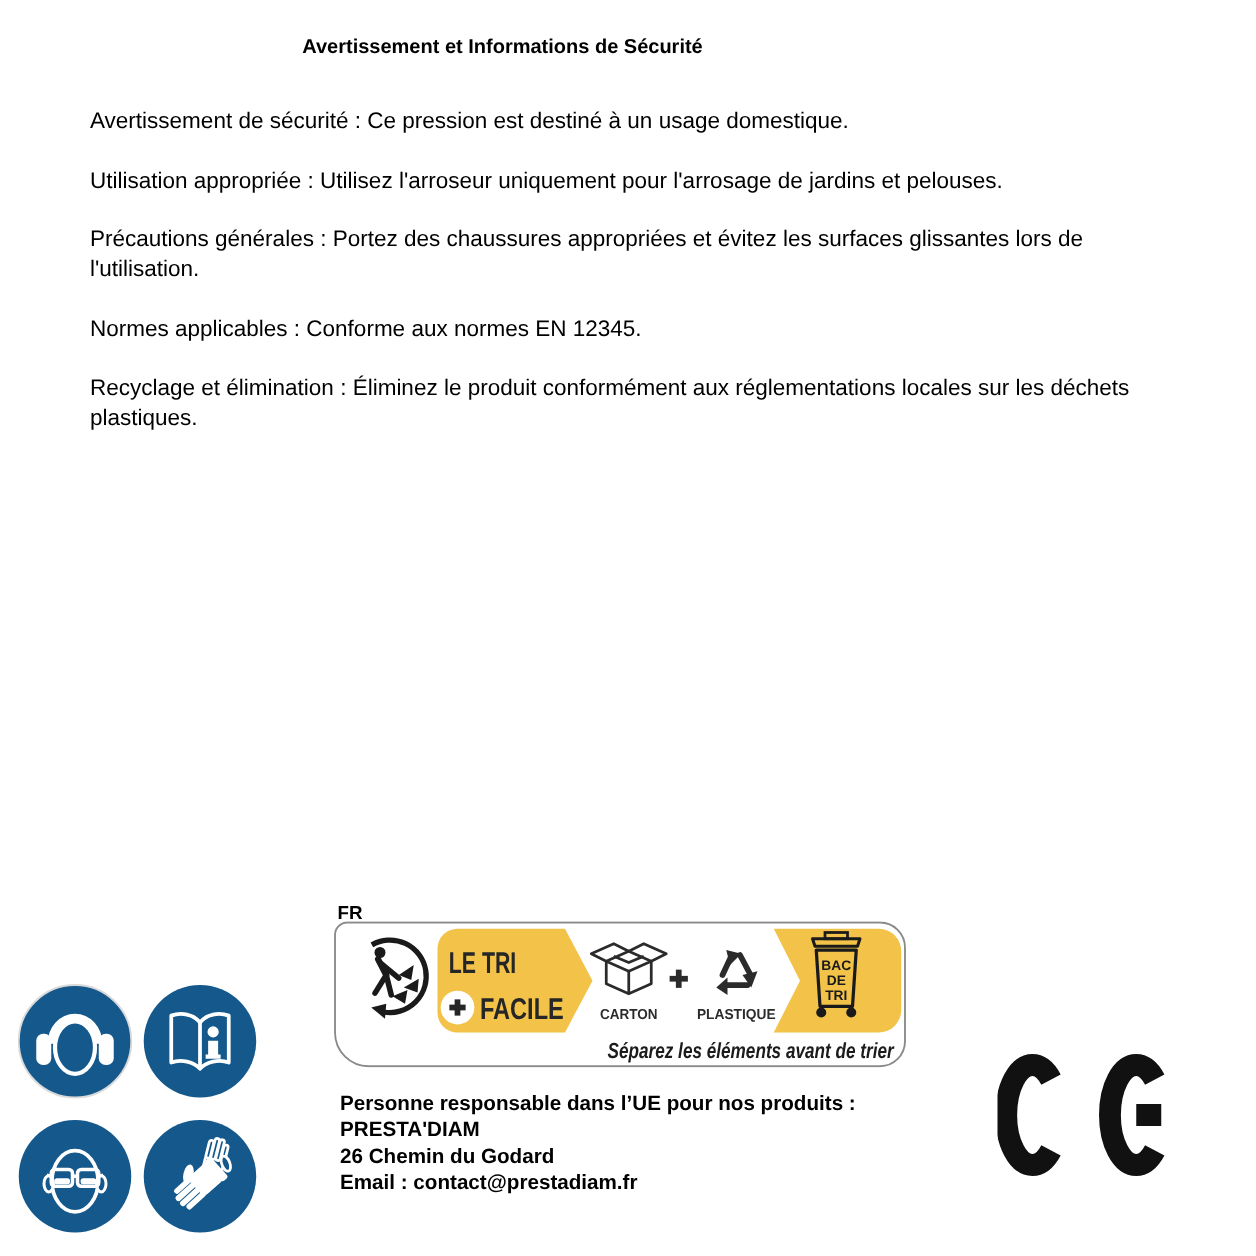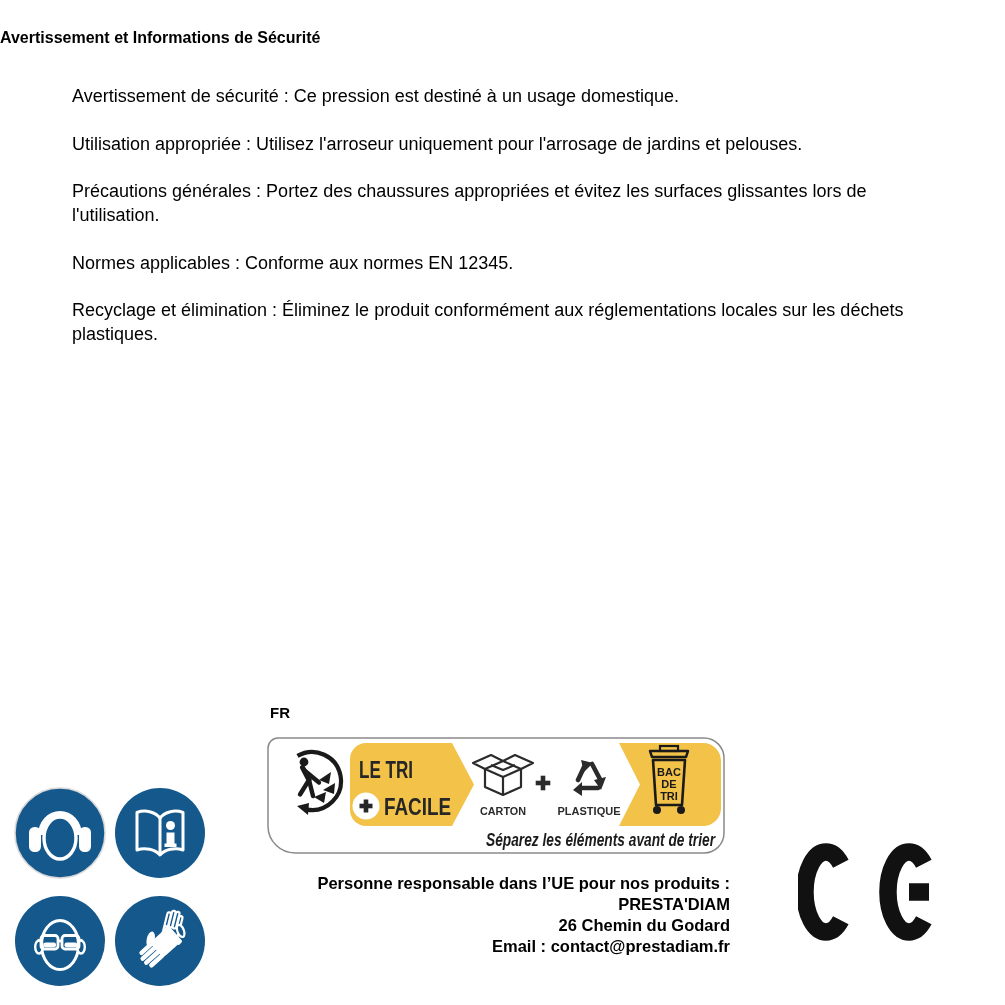--- a/index.html
+++ b/index.html
@@ -1,38 +1,38 @@
 <!DOCTYPE html>
 <html><head>
 <meta charset="utf-8">
 <style>
   html,body{margin:0;padding:0;}
   body{
     width:1005px;height:1005px;position:relative;background:#ffffff;
     font-family:"Liberation Sans", sans-serif;color:#000;overflow:hidden;
   }
   .doc-title{
-    position:absolute;top:29px;left:0;width:804px;text-align:left;
+    position:absolute;top:29px;left:0;width:804px;text-align:center;
     font-size:16px;font-weight:bold;
   }
   .content{
     position:absolute;left:72px;top:84px;width:850px;
     font-size:18px;line-height:24px;
   }
   .content p{margin:0 0 23.5px 0;}
   .fr-label{
-    position:absolute;left:270px;top:704px;font-size:15px;font-weight:bold;
+    position:absolute;left:270px;top:722px;font-size:15px;font-weight:bold;
   }
   .tri-label{position:absolute;left:267px;top:737px;}
   .icons-grid{
     position:absolute;left:14px;top:787px;
     display:grid;grid-template-columns:92px 92px;grid-auto-rows:92px;gap:16px 8px;
   }
   .address{
-    position:absolute;left:272px;top:873px;width:458px;text-align:right;
+    position:absolute;left:272px;top:873px;width:458px;text-align:left;
     font-size:16.5px;font-weight:bold;line-height:21px;
   }
   .address div{white-space:nowrap;}
   .ce-mark{position:absolute;left:798px;top:843px;}
   svg{display:block;}
   svg text{font-family:"Liberation Sans", sans-serif;}
 </style>
 </head>
 <body>
 

